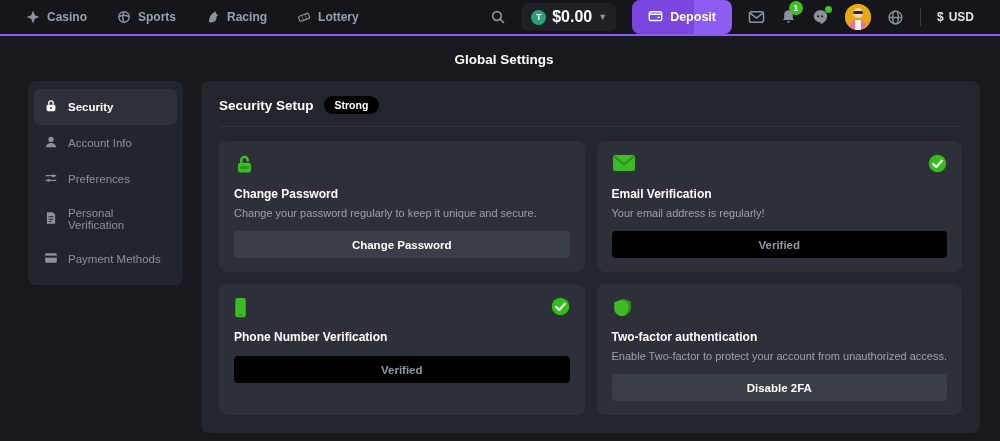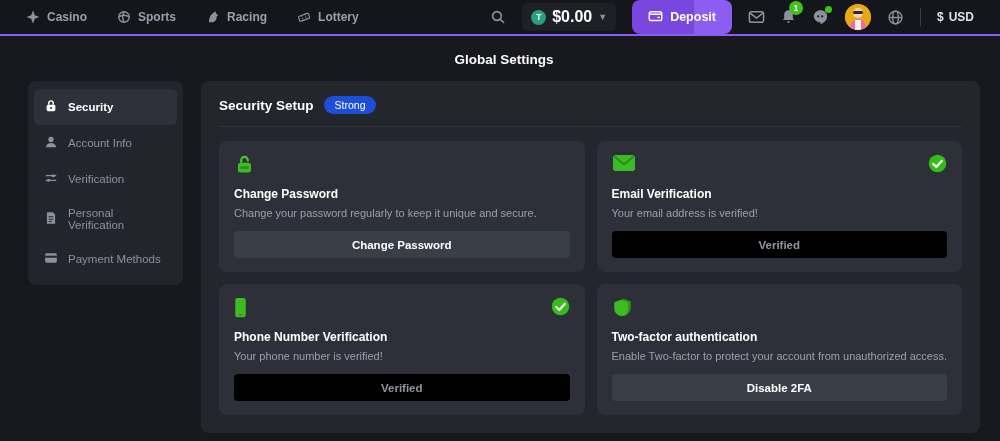--- a/index.html
+++ b/index.html
@@ -49,21 +49,21 @@
   .sidebar { width:155px; background:#22252c; border-radius:8px; padding:8px 6px; }
   .side-item { display:flex; align-items:center; gap:10px; padding:10px 10px; border-radius:6px;
                color:#8b919d; font-size:11.5px; cursor:pointer; }
   .side-item svg { flex:0 0 auto; }
   .side-item.active { background:#2e313a; color:#fff; font-weight:bold; }
 
   
   .panel { flex:1; background:#24262d; border-radius:8px; padding:15px 18px 18px 18px; }
   .panel-head { display:flex; align-items:center; gap:10px; }
   .panel-title { font-size:13.5px; font-weight:bold; color:#fff; }
-  .strength-badge { background:#1d4ed8; color:#fff; font-size:10.5px; font-weight:normal;
+  .strength-badge { background:#000000; color:#fff; font-size:10.5px; font-weight:bold;
                     padding:3px 11px; border-radius:11px; }
   .panel-divider { height:1px; background:#303339; margin-top:12px; }
 
   .cards { display:grid; grid-template-columns:1fr 1fr; column-gap:26px; row-gap:16px; margin-top:14px;gap:12px; }
   .card { background:#2d3038; border-radius:8px; padding:13px 15px 14px 15px; }
   .card-top { display:flex; align-items:flex-start; justify-content:space-between; height:22px; }
   .card-title { font-size:12px; font-weight:bold; color:#fff; margin-top:11px; }
   .card-desc { font-size:11px; color:#9aa0ab; margin-top:6px; }
   .btn { width:100%; margin-top:12px; height:27px; border:none; border-radius:4px;
          font-size:11.5px; font-weight:bold; cursor:pointer; font-family:"Liberation Sans", sans-serif; }
@@ -214,21 +214,21 @@
         <span>Account Info</span>
       </div>
       <div class="side-item">
         <span>
           <svg width="14" height="14" viewBox="0 0 24 24" fill="none" stroke="#8b919d" stroke-width="2.4">
               <path d="M3 8 h18 M3 16 h18"></path>
               <circle cx="16" cy="8" r="2.6" fill="#8b919d" stroke="none"></circle>
               <circle cx="8" cy="16" r="2.6" fill="#8b919d" stroke="none"></circle>
             </svg>
         </span>
-        <span>Verification</span>
+        <span>Preferences</span>
       </div>
       <div class="side-item">
         <span>
           <svg width="14" height="14" viewBox="0 0 24 24" fill="#8b919d">
               <path d="M5 2 h10 l4 4 v16 H5 Z"></path>
               <path d="M8 10 h8 M8 14 h8 M8 18 h5" stroke="#22252c" stroke-width="1.8"></path>
             </svg>
         </span>
         <span>Personal Verification</span>
       </div>
@@ -276,41 +276,40 @@
                 </svg>
             </span>
             <span>
               <svg width="19" height="19" viewBox="0 0 24 24">
                   <circle cx="12" cy="12" r="11" fill="#32bd17"></circle>
                   <path d="M6.5 12.5 L10.5 16.5 L17.5 8.5" fill="none" stroke="#fff" stroke-width="2.8" stroke-linecap="round" stroke-linejoin="round"></path>
                 </svg>
             </span>
           </div>
           <div class="card-title">Email Verification</div>
-          <div class="card-desc">Your email address is verified!</div>
+          <div class="card-desc">Your email address is regularly!</div>
           <button class="btn muted">Verified</button>
         </div>
 
         <div class="card">
           <div class="card-top">
             <span>
               <svg width="13" height="21" viewBox="0 0 14 24">
                   <rect x="1" y="1" width="12" height="22" rx="2.5" fill="#3dbb24"></rect>
                   <rect x="5" y="19.5" width="4" height="1.8" rx="0.9" fill="#2c8f18"></rect>
                 </svg>
             </span>
             <span>
               <svg width="19" height="19" viewBox="0 0 24 24">
                   <circle cx="12" cy="12" r="11" fill="#32bd17"></circle>
                   <path d="M6.5 12.5 L10.5 16.5 L17.5 8.5" fill="none" stroke="#fff" stroke-width="2.8" stroke-linecap="round" stroke-linejoin="round"></path>
                 </svg>
             </span>
           </div>
           <div class="card-title">Phone Number Verification</div>
-          <div class="card-desc">Your phone number is verified!</div>
           <button class="btn muted">Verified</button>
         </div>
 
         <div class="card">
           <div class="card-top">
             <span>
               <svg width="22" height="21" viewBox="0 0 24 24">
                   <path d="M13 2 L21 5 V12 C21 17 17.5 20.5 13 22 C8.5 20.5 5 17 5 12 V5 Z" fill="#2c8f18"></path>
                   <path d="M10 3 L18 6 V13 C18 18 14.5 20.5 10 22 C5.5 20.5 2 18 2 13 V6 Z" fill="#3dbb24"></path>
                 </svg>

